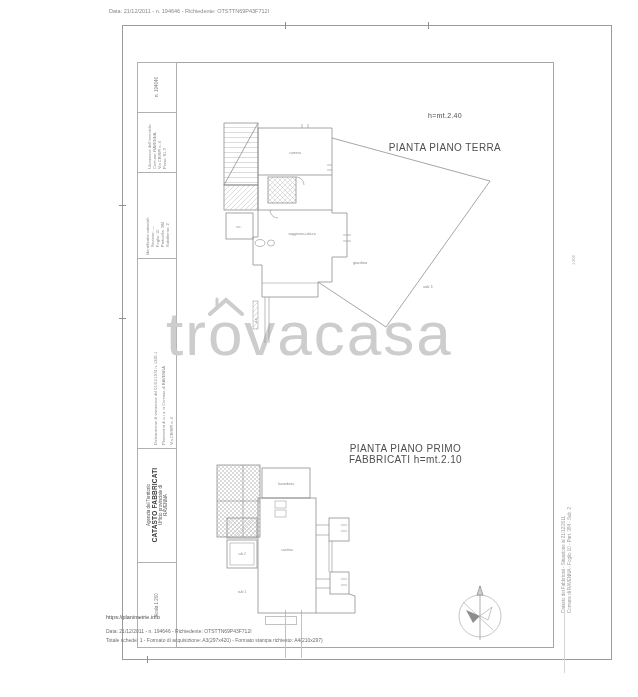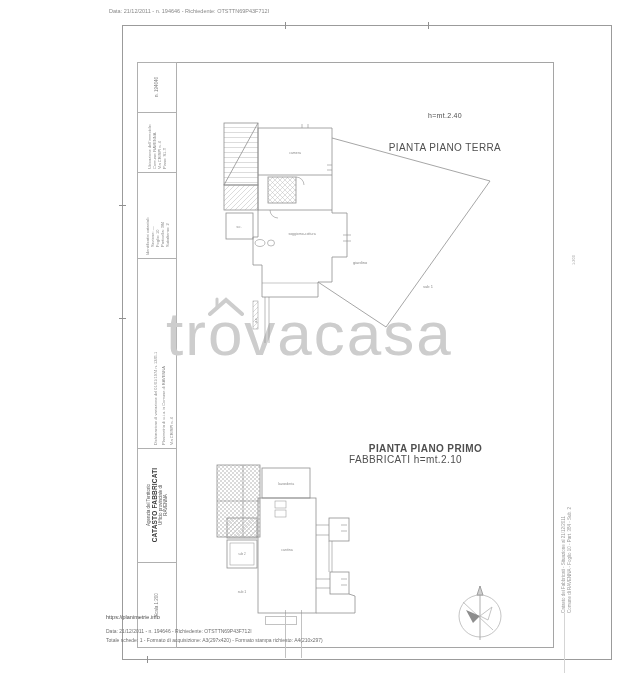--- a/index.html
+++ b/index.html
@@ -81,21 +81,21 @@
   <div class="agency-sm ctr">Ufficio provinciale di</div>
   <div class="agency-sm ctr">RAVENNA</div>
 </div>
 
 <div class="rot" style="left:138px;top:648px;width:86px;height:38px;">
   <div class="t45 ctr">Scala 1:200</div>
 </div>
 
 <div class="abs t8 ctr" style="left:360px;top:102px;width:170px;">PIANTA PIANO TERRA</div>
 <div class="abs t7 ctr" style="left:360px;top:112px;width:170px;">h=mt.2.40</div>
-<div class="abs t8 ctr" style="left:348px;top:403px;width:155px;font-weight:bold;">PIANTA PIANO PRIMO</div>
+<div class="abs t8 ctr" style="left:328px;top:403px;width:155px;">PIANTA PIANO PRIMO</div>
 <div class="abs t8 ctr" style="left:318px;top:414px;width:175px;">FABBRICATI  h=mt.2.10</div>
 
 <div class="wm">
   <span>tr</span><span class="wm-o"><span>o</span><svg class="wm-roof" width="38" height="20" viewBox="0 0 38 20" style="position:absolute;z-index:1;">
         <path d="M3,18 L19,4 L35,18" stroke="#cdcdcd" stroke-width="4" fill="none" stroke-linecap="round"></path>
         <path d="M10,11 V3" stroke="#cdcdcd" stroke-width="3" stroke-linecap="round"></path>
       </svg></span><span>vacasa</span>
 </div>
 
 <svg style="left:210px;top:115px;" width="290" height="230" viewBox="0 0 290 230">

